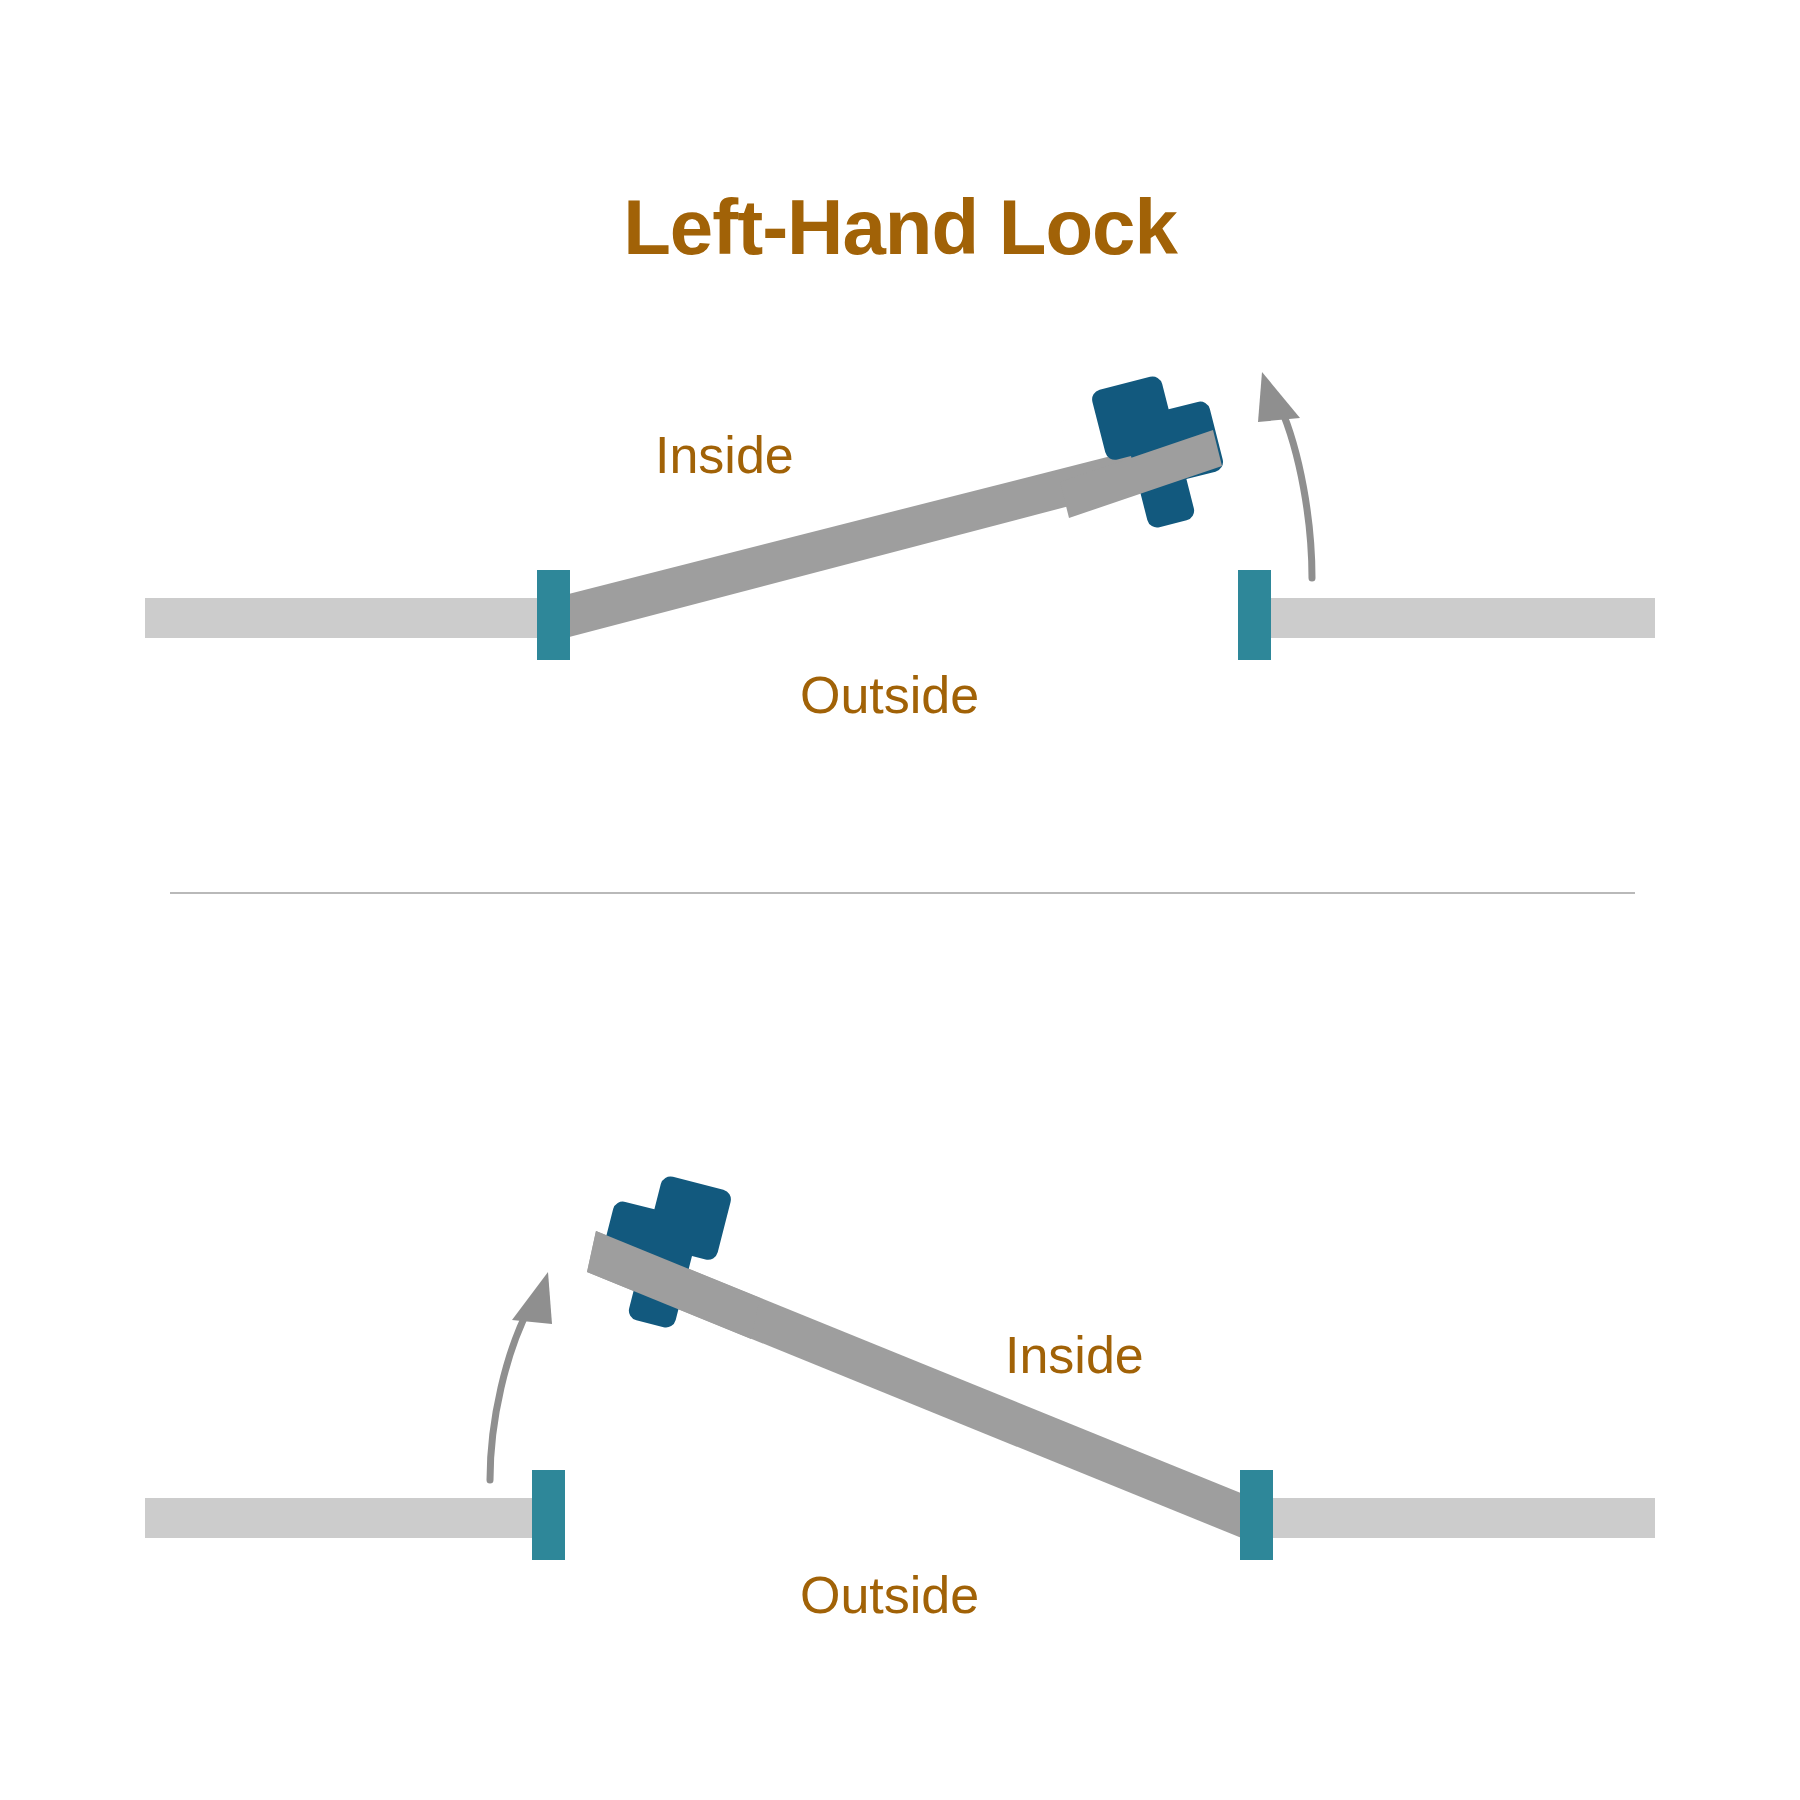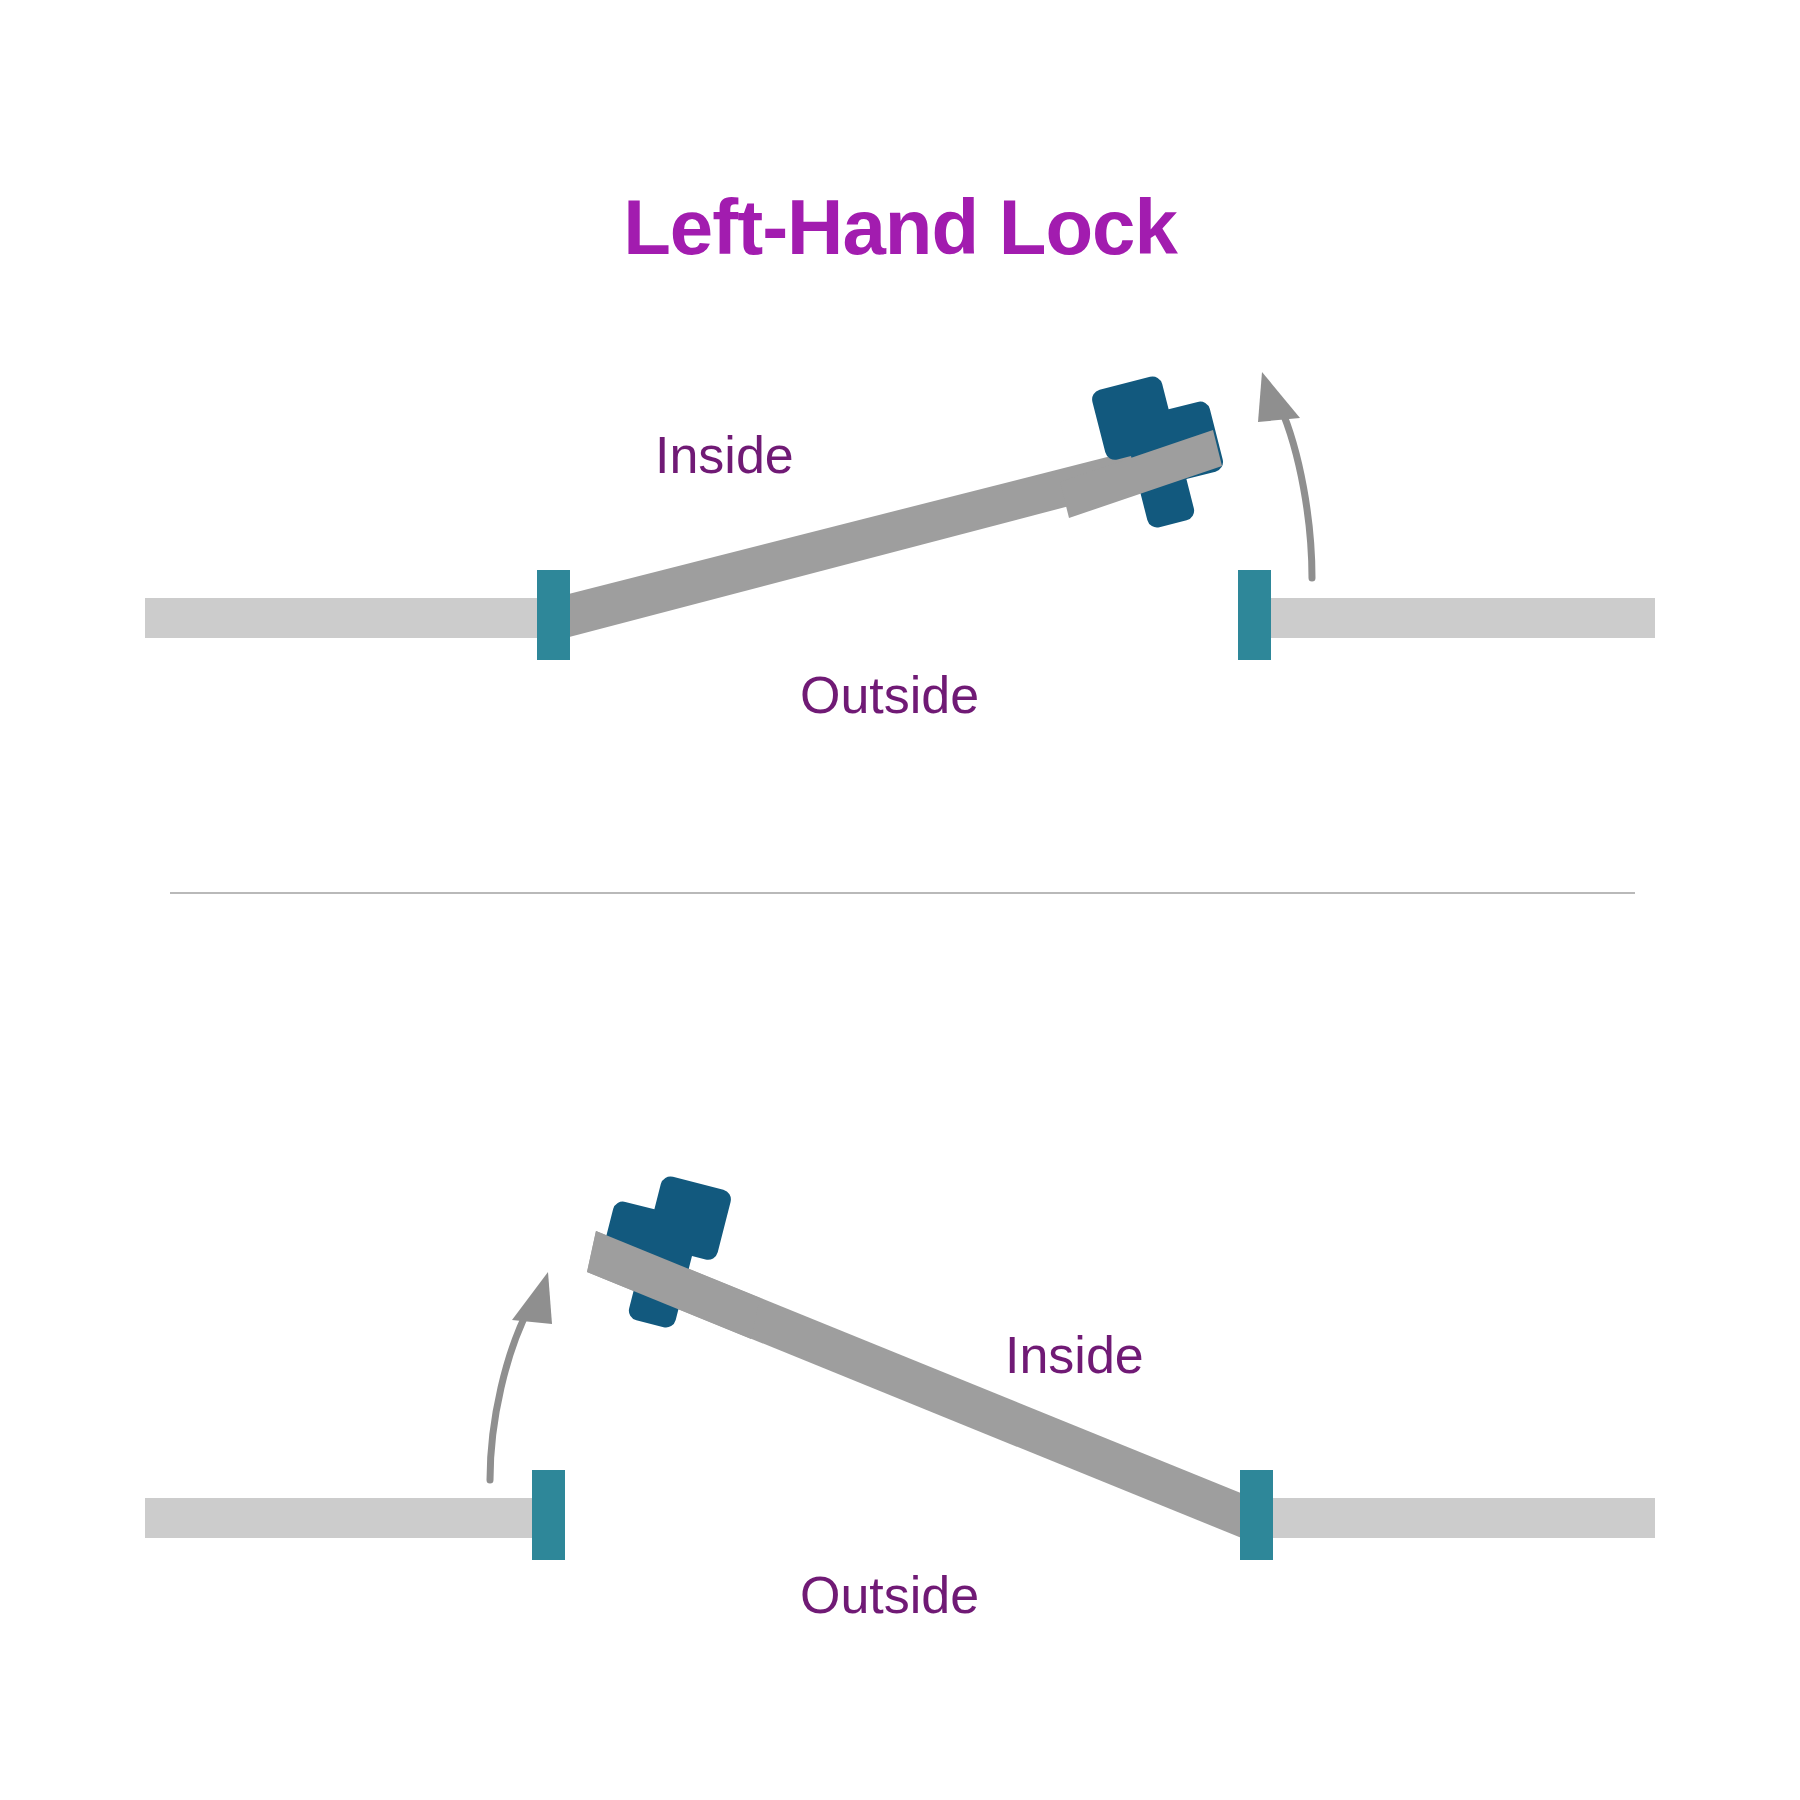--- a/index.html
+++ b/index.html
@@ -28,39 +28,39 @@
   #panel-right-hand { top: 900px; height: 900px; }
 
   .panel-title {
     position: absolute;
     left: 0;
     width: 1800px;
     text-align: center;
     font-size: 78px;
     font-weight: bold;
     letter-spacing: -1px;
-    color: #a21caf;
+    color: #a16207;
     white-space: nowrap;
   }
   #title-left-hand  { top: 130px; }
 
   .panel-svg {
     position: absolute;
     left: 0;
     top: 0;
     width: 1800px;
     height: 900px;
     display: block;
   }
 
   .face-label {
     position: absolute;
     font-size: 52px;
     font-weight: normal;
-    color: #701a75;
+    color: #a16207;
     white-space: nowrap;
   }
   #label-inside-top   { left: 655px;  top: 425px; }
   #label-outside-top  { left: 800px;  top: 665px; }
   #label-inside-bot   { left: 1005px; top: 1325px; }
   #label-outside-bot  { left: 800px;  top: 1565px; }
 
   #section-divider {
     position: absolute;
     left: 170px;

